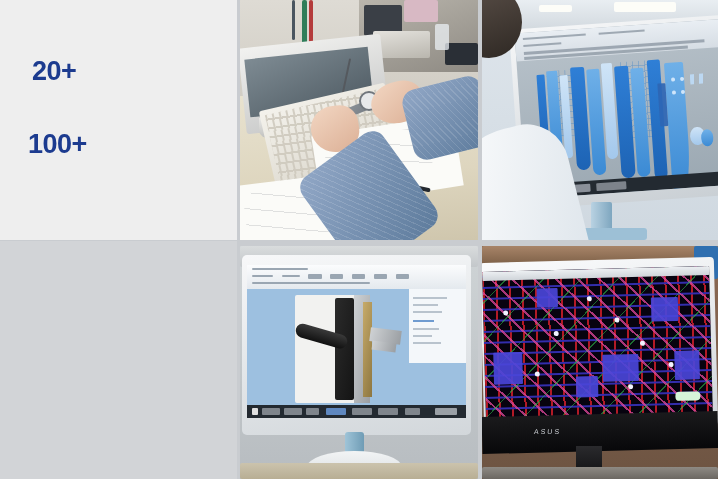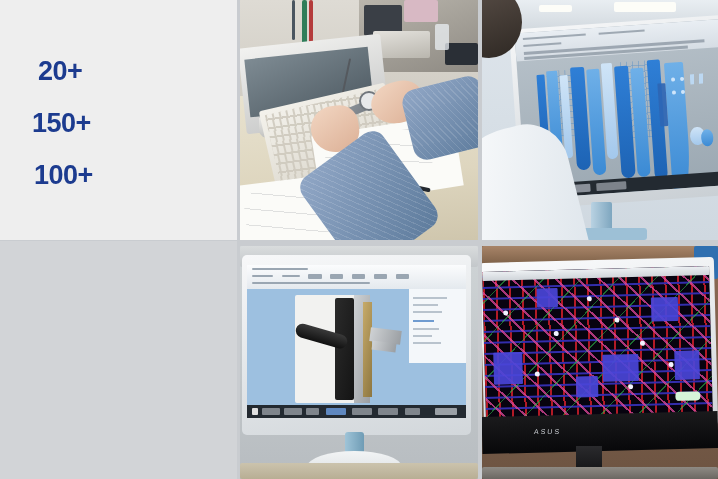--- a/index.html
+++ b/index.html
@@ -10,21 +10,21 @@
   
   .panel{position:absolute;overflow:hidden;}
   #p-stats{left:0;top:0;width:237px;height:240px;background:#eeeeee;}
   #p-list {left:0;top:241px;width:237px;height:238px;background:#d2d4d7;}
   #p-desk {left:240px;top:0;width:238px;height:240px;}
   #p-ship {left:482px;top:0;width:236px;height:240px;}
   #p-cad  {left:240px;top:246px;width:238px;height:233px;}
   #p-pcb  {left:482px;top:246px;width:236px;height:233px;}
 
   
-  .stats{position:absolute;left:38px;top:56px;}
+  .stats{position:absolute;left:32px;top:56px;}
   .stat-row{display:flex;align-items:baseline;margin-bottom:21px;white-space:nowrap;}
   .stat-num{font-size:27px;font-weight:bold;color:#1c3b8f;letter-spacing:-.5px;}
   .stat-lbl{font-size:23px;color:#242424;margin-left:9px;}
   #row-patents{margin-left:-6px;}
   #row-models{margin-left:-4px;}
 
   
 
   
   .wall{position:absolute;left:0;top:0;width:100%;height:46%;
@@ -112,21 +112,20 @@
 <div class="sheet">
 
   <div class="panel" id="p-stats">
     <div class="stats">
 
       <div class="stat-row" id="row-rd">
         <span class="stat-num">20+</span>
       </div>
 
       <div class="stat-row" id="row-patents">
-        <span class="stat-num">150+</span>
       </div>
 
       <div class="stat-row" id="row-models">
         <span class="stat-num">100+</span>
       </div>
 
     </div>
   </div>
 
   <div class="panel" id="p-list">

